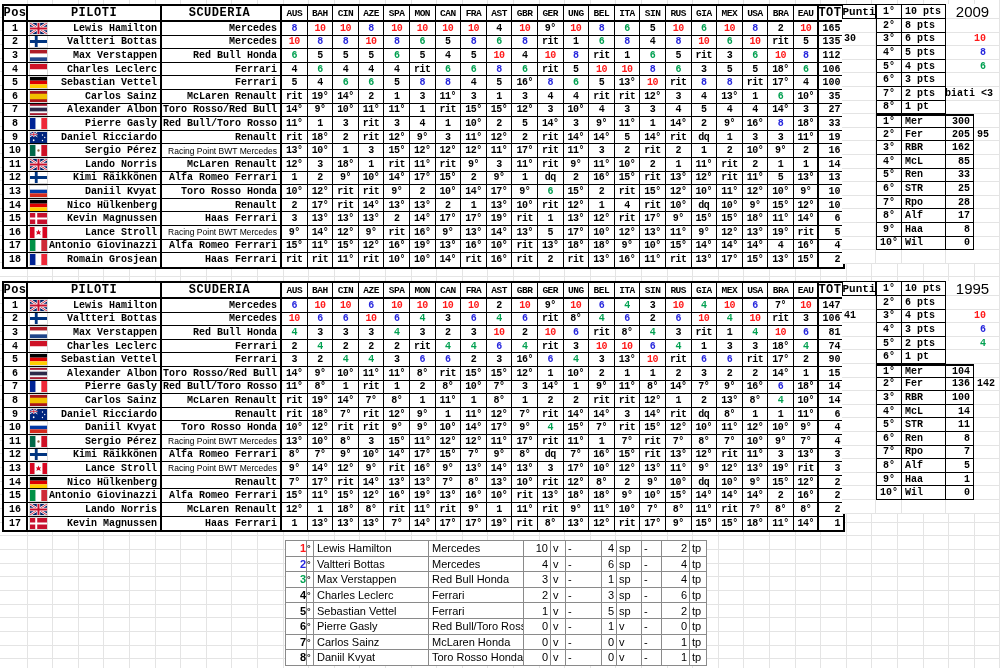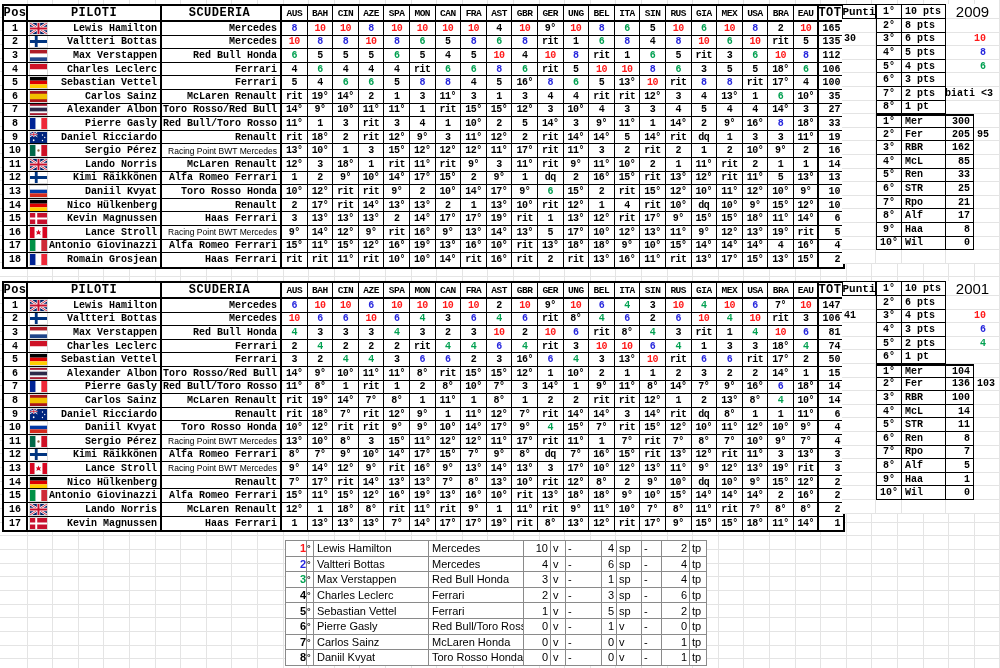--- a/index.html
+++ b/index.html
@@ -809,21 +809,21 @@
         <div class="pc punti"></div>
         <div class="pc lpos blk blkL">6°</div>
         <div class="pc lpts blk">STR</div>
         <div class="pc cval blk">25</div>
         <div class="pc cext"></div>
       </div>
       <div class="prow" style="height: 13.6px;">
         <div class="pc punti"></div>
         <div class="pc lpos blk blkL">7°</div>
         <div class="pc lpts blk">Rpo</div>
-        <div class="pc cval blk">21</div>
+        <div class="pc cval blk">28</div>
         <div class="pc cext"></div>
       </div>
       <div class="prow" style="height: 13.6px;">
         <div class="pc punti"></div>
         <div class="pc lpos blk blkL">8°</div>
         <div class="pc lpts blk">Alf</div>
         <div class="pc cval blk">17</div>
         <div class="pc cext"></div>
       </div>
       <div class="prow" style="height: 13.6px;">
@@ -1036,21 +1036,21 @@
         <div class="c race" style="color: rgb(0, 160, 80);">4</div>
         <div class="c race" style="color: rgb(0, 0, 0);">3</div>
         <div class="c race" style="color: rgb(0, 0, 0);">13°</div>
         <div class="c race" style="color: rgb(255, 26, 26);">10</div>
         <div class="c race" style="color: rgb(0, 0, 0);">rit</div>
         <div class="c race" style="color: rgb(38, 38, 221);">6</div>
         <div class="c race" style="color: rgb(38, 38, 221);">6</div>
         <div class="c race" style="color: rgb(0, 0, 0);">rit</div>
         <div class="c race" style="color: rgb(0, 0, 0);">17°</div>
         <div class="c race thickR" style="color: rgb(0, 0, 0);">2</div>
-        <div class="c tot">50</div>
+        <div class="c tot">90</div>
       </div>
       <div class="mrow" style="height: 13.6px;">
         <div class="c pos thickR">6</div>
         <div class="c piloti thickR">
           <svg class="flag" xmlns="http://www.w3.org/2000/svg" viewBox="0 0 60 36" preserveAspectRatio="none">
             <rect width="60" height="36" fill="#F4F5F8"></rect>
             <rect width="60" height="6" fill="#A51931"></rect>
             <rect y="30" width="60" height="6" fill="#A51931"></rect>
             <rect y="12" width="60" height="12" fill="#2D2A4A"></rect>
           </svg>
@@ -1460,21 +1460,21 @@
         <div class="c race" style="color: rgb(0, 0, 0);">11°</div>
         <div class="c race thickR" style="color: rgb(0, 0, 0);">14°</div>
         <div class="c tot">1</div>
       </div>
     </div>
     <div class="panel" style="top: 281px;">
       <div class="prow" style="height: 15px;">
         <div class="pc punti puntiHdr">Punti</div>
         <div class="pc lpos blk blkL blkT">1°</div>
         <div class="pc lpts blk blkT">10 pts</div>
-        <div class="pc lval year">2001</div>
+        <div class="pc lval year">1995</div>
       </div>
       <div class="prow" style="height: 13.6px;">
         <div class="pc punti"></div>
         <div class="pc lpos blk blkL">2°</div>
         <div class="pc lpts blk">6 pts</div>
         <div class="pc lval" style="color: rgb(0, 0, 0);"></div>
       </div>
       <div class="prow" style="height: 13.6px;">
         <div class="pc punti">41</div>
         <div class="pc lpos blk blkL">3°</div>
@@ -1504,21 +1504,21 @@
         <div class="pc lpos blk blkL thickT">1°</div>
         <div class="pc lpts blk thickT">Mer</div>
         <div class="pc cval blk thickT">104</div>
         <div class="pc cext"></div>
       </div>
       <div class="prow" style="height: 13.6px;">
         <div class="pc punti"></div>
         <div class="pc lpos blk blkL">2°</div>
         <div class="pc lpts blk">Fer</div>
         <div class="pc cval blk">136</div>
-        <div class="pc cext">103</div>
+        <div class="pc cext">142</div>
       </div>
       <div class="prow" style="height: 13.6px;">
         <div class="pc punti"></div>
         <div class="pc lpos blk blkL">3°</div>
         <div class="pc lpts blk">RBR</div>
         <div class="pc cval blk">100</div>
         <div class="pc cext"></div>
       </div>
       <div class="prow" style="height: 13.6px;">
         <div class="pc punti"></div>

